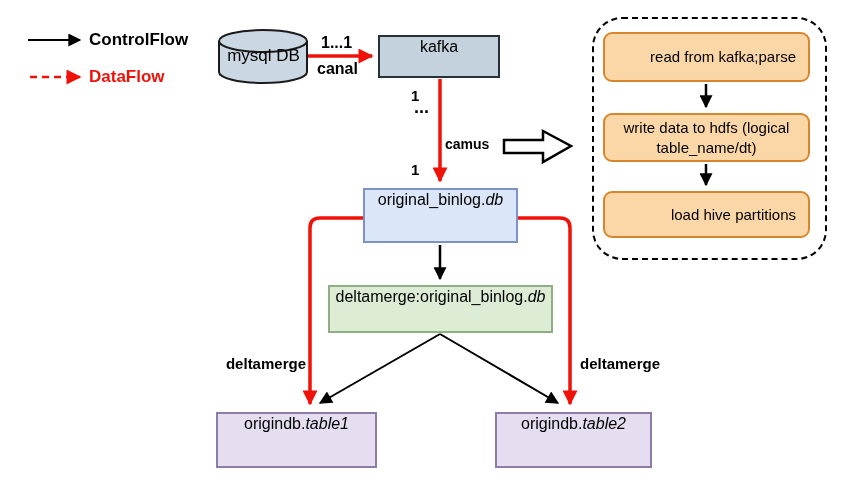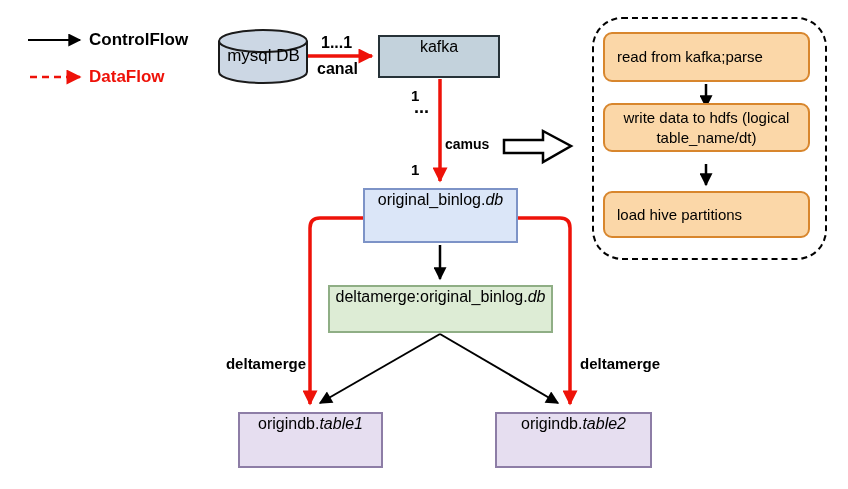--- a/index.html
+++ b/index.html
@@ -8,33 +8,33 @@
     font-family:"Liberation Sans",sans-serif;color:#000;overflow:hidden;
   }
   .node{
     position:absolute;display:flex;align-items:flex-start;justify-content:center;
     box-sizing:border-box;text-align:center;font-size:16px;line-height:1.25;
   }
   .node .it{font-style:italic;}
   .kafka{left:378px;top:35px;width:122px;height:43px;background:#c3d2dc;border:2px solid #263238;}
   .binlog{left:363px;top:188px;width:155px;height:55px;background:#dbe6f8;border:2px solid #7d93c7;}
   .checkdone{left:328px;top:285px;width:225px;height:48px;background:#ddecd5;border:2px solid #8fae85;font-size:16px;}
-  .table1{left:238px;top:412px;width:145px;height:56px;background:#e6def0;border:2px solid #8d7da6;}
+  .table1{left:216px;top:412px;width:161px;height:56px;background:#e6def0;border:2px solid #8d7da6;}
   .table2{left:495px;top:412px;width:157px;height:56px;background:#e6def0;border:2px solid #8d7da6;}
   .dashed-group{
     position:absolute;left:592px;top:17px;width:235px;height:243px;box-sizing:border-box;
     border:2.5px dashed #000;border-radius:30px;
   }
   .step{
     position:absolute;left:603px;width:207px;background:#fbd7a8;border:2px solid #d8862d;border-radius:9px;
-    display:flex;align-items:center;justify-content:flex-start;text-align:center;
+    display:flex;align-items:center;justify-content:flex-end;text-align:center;
     box-sizing:border-box;font-size:15px;line-height:1.3;padding:14px 12px;
   }
   .step1{top:32px;height:50px;}
-  .step2{top:103px;height:49px;}
+  .step2{top:113px;height:49px;}
   .step3{top:191px;height:47px;}
   .elabel{position:absolute;font-weight:bold;font-size:15px;white-space:nowrap;}
   .legend-text{position:absolute;font-weight:bold;font-size:17px;white-space:nowrap;}
   .red{color:#ee1209;}
   .vdots{
     position:absolute;left:414px;top:100px;width:6px;
     font-weight:bold;font-size:18px;line-height:15px;word-break:break-all;
   }
   .mysql-label{position:absolute;left:219px;top:46px;width:89px;text-align:center;font-size:17px;}
   svg.overlay{position:absolute;left:0;top:0;pointer-events:none;}

